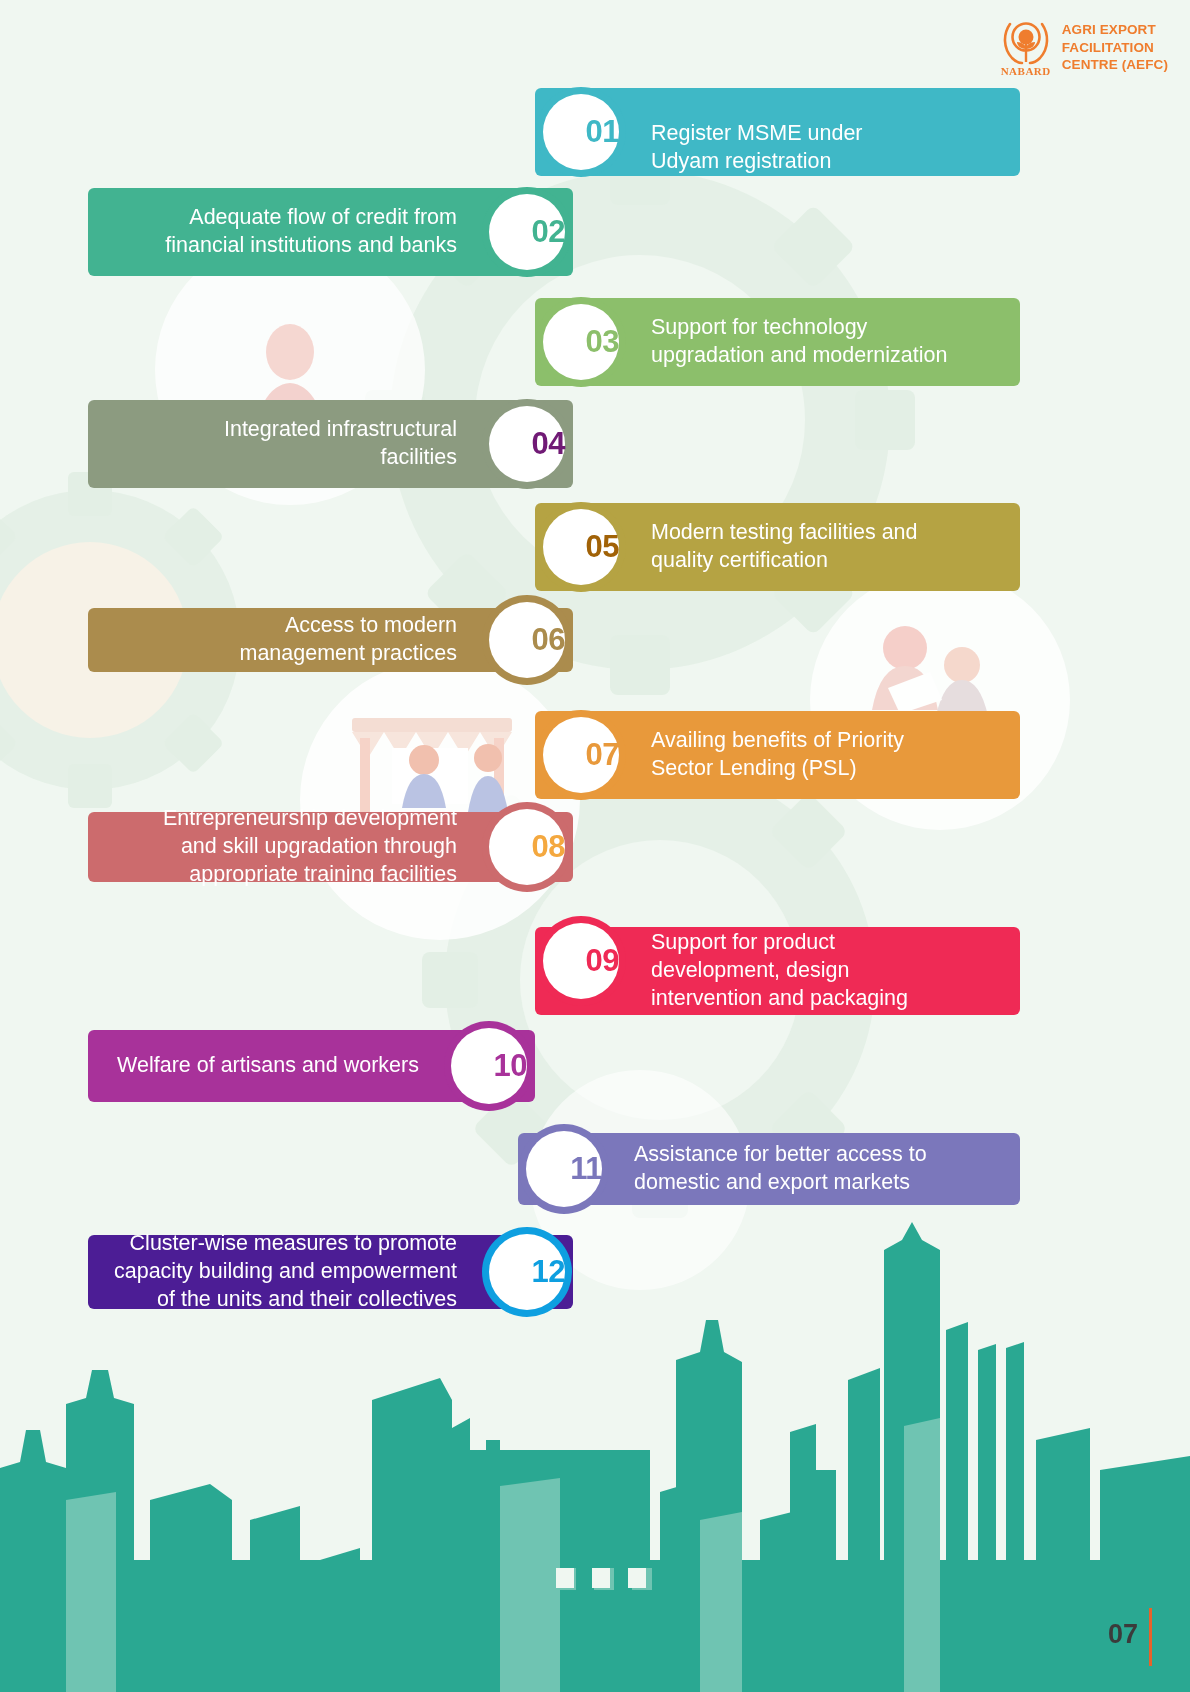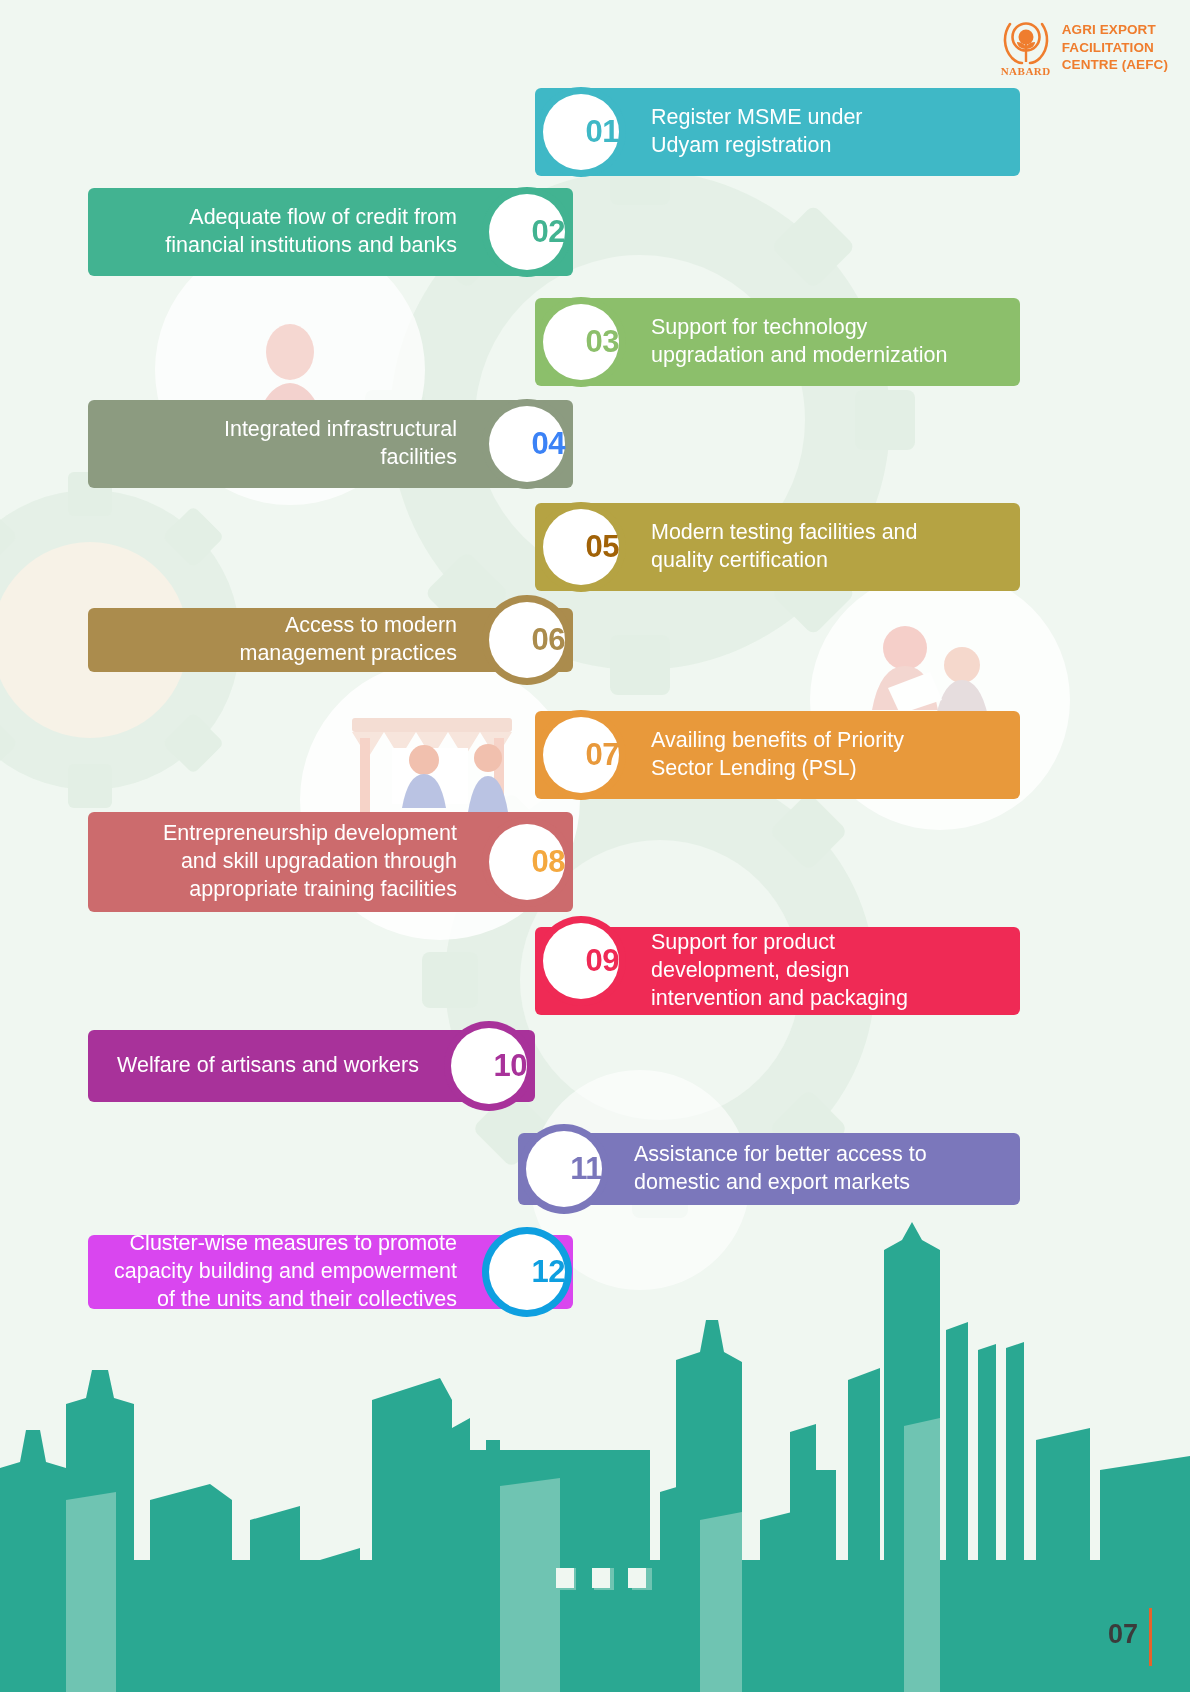--- a/index.html
+++ b/index.html
@@ -211,21 +211,21 @@
   </div>
   <div class="logo-text">
     <div>AGRI EXPORT</div>
     <div>FACILITATION</div>
     <div>CENTRE (AEFC)</div>
   </div>
 </div>
 
 <div class="steps" id="steps-container">
     <div class="step right" style="top: 88px; left: 535px; width: 485px; height: 88px;">
-      <div class="bar" style="background: rgb(63, 184, 198); width: 100%;">
+      <div class="bar" style="background: rgb(63, 184, 198); width: 100%; align-items: flex-end;">
         <div class="bar-text">Register MSME under
 Udyam registration</div>
       </div>
       <div class="circle" style="color: rgb(63, 184, 198); box-shadow: rgb(63, 184, 198) 0px 0px 0px 7px;">
         <span>01</span>
       </div>
     </div>
     <div class="step left" style="top: 188px; left: 88px; width: 485px; height: 88px;">
       <div class="bar" style="background: rgb(66, 179, 145); width: 100%;">
         <div class="bar-text">Adequate flow of credit from
@@ -242,21 +242,21 @@
       </div>
       <div class="circle" style="color: rgb(140, 191, 107); box-shadow: rgb(140, 191, 107) 0px 0px 0px 7px;">
         <span>03</span>
       </div>
     </div>
     <div class="step left" style="top: 400px; left: 88px; width: 485px; height: 88px;">
       <div class="bar" style="background: rgb(140, 155, 128); width: 100%;">
         <div class="bar-text">Integrated infrastructural
 facilities</div>
       </div>
-      <div class="circle" style="color: #3b82f6; box-shadow: rgb(140, 155, 128) 0px 0px 0px 7px;">
+      <div class="circle" style="color: #701a75; box-shadow: rgb(140, 155, 128) 0px 0px 0px 7px;">
         <span>04</span>
       </div>
     </div>
     <div class="step right" style="top: 503px; left: 535px; width: 485px; height: 88px;">
       <div class="bar" style="background: rgb(181, 163, 67); width: 100%;">
         <div class="bar-text">Modern testing facilities and
 quality certification</div>
       </div>
       <div class="circle" style="color: #a16207; box-shadow: rgb(181, 163, 67) 0px 0px 0px 7px;">
         <span>05</span>
@@ -273,21 +273,21 @@
     </div>
     <div class="step right" style="top: 711px; left: 535px; width: 485px; height: 88px;">
       <div class="bar" style="background: rgb(232, 153, 59); width: 100%;">
         <div class="bar-text">Availing benefits of Priority
 Sector Lending (PSL)</div>
       </div>
       <div class="circle" style="color: rgb(232, 153, 59); box-shadow: rgb(232, 153, 59) 0px 0px 0px 7px;">
         <span>07</span>
       </div>
     </div>
-    <div class="step left" style="top: 812px; left: 88px; width: 485px; height: 100px;">
+    <div class="step left" style="top: 812px; left: 88px; width: 485px; height: 70px;">
       <div class="bar" style="background: rgb(204, 107, 109); width: 100%;">
         <div class="bar-text">Entrepreneurship development
 and skill upgradation through
 appropriate training facilities</div>
       </div>
       <div class="circle" style="color: rgb(244, 168, 63); box-shadow: rgb(204, 107, 109) 0px 0px 0px 7px;">
         <span>08</span>
       </div>
     </div>
     <div class="step right" style="top: 917px; left: 535px; width: 485px; height: 88px;">
@@ -311,21 +311,21 @@
     <div class="step right" style="top: 1133px; left: 518px; width: 502px; height: 72px;">
       <div class="bar" style="background: rgb(123, 119, 187); width: 100%;">
         <div class="bar-text">Assistance for better access to
 domestic and export markets</div>
       </div>
       <div class="circle" style="color: rgb(123, 119, 187); box-shadow: rgb(123, 119, 187) 0px 0px 0px 7px;">
         <span>11</span>
       </div>
     </div>
     <div class="step left" style="top: 1235px; left: 88px; width: 485px; height: 74px;">
-      <div class="bar" style="background: #d946ef; width: 100%;">
+      <div class="bar" style="background: #4c1d95; width: 100%;">
         <div class="bar-text">Cluster-wise measures to promote
 capacity building and empowerment
 of the units and their collectives</div>
       </div>
       <div class="circle" style="color: rgb(14, 159, 224); box-shadow: rgb(14, 159, 224) 0px 0px 0px 7px;">
         <span>12</span>
       </div>
     </div>
   </div>
 

